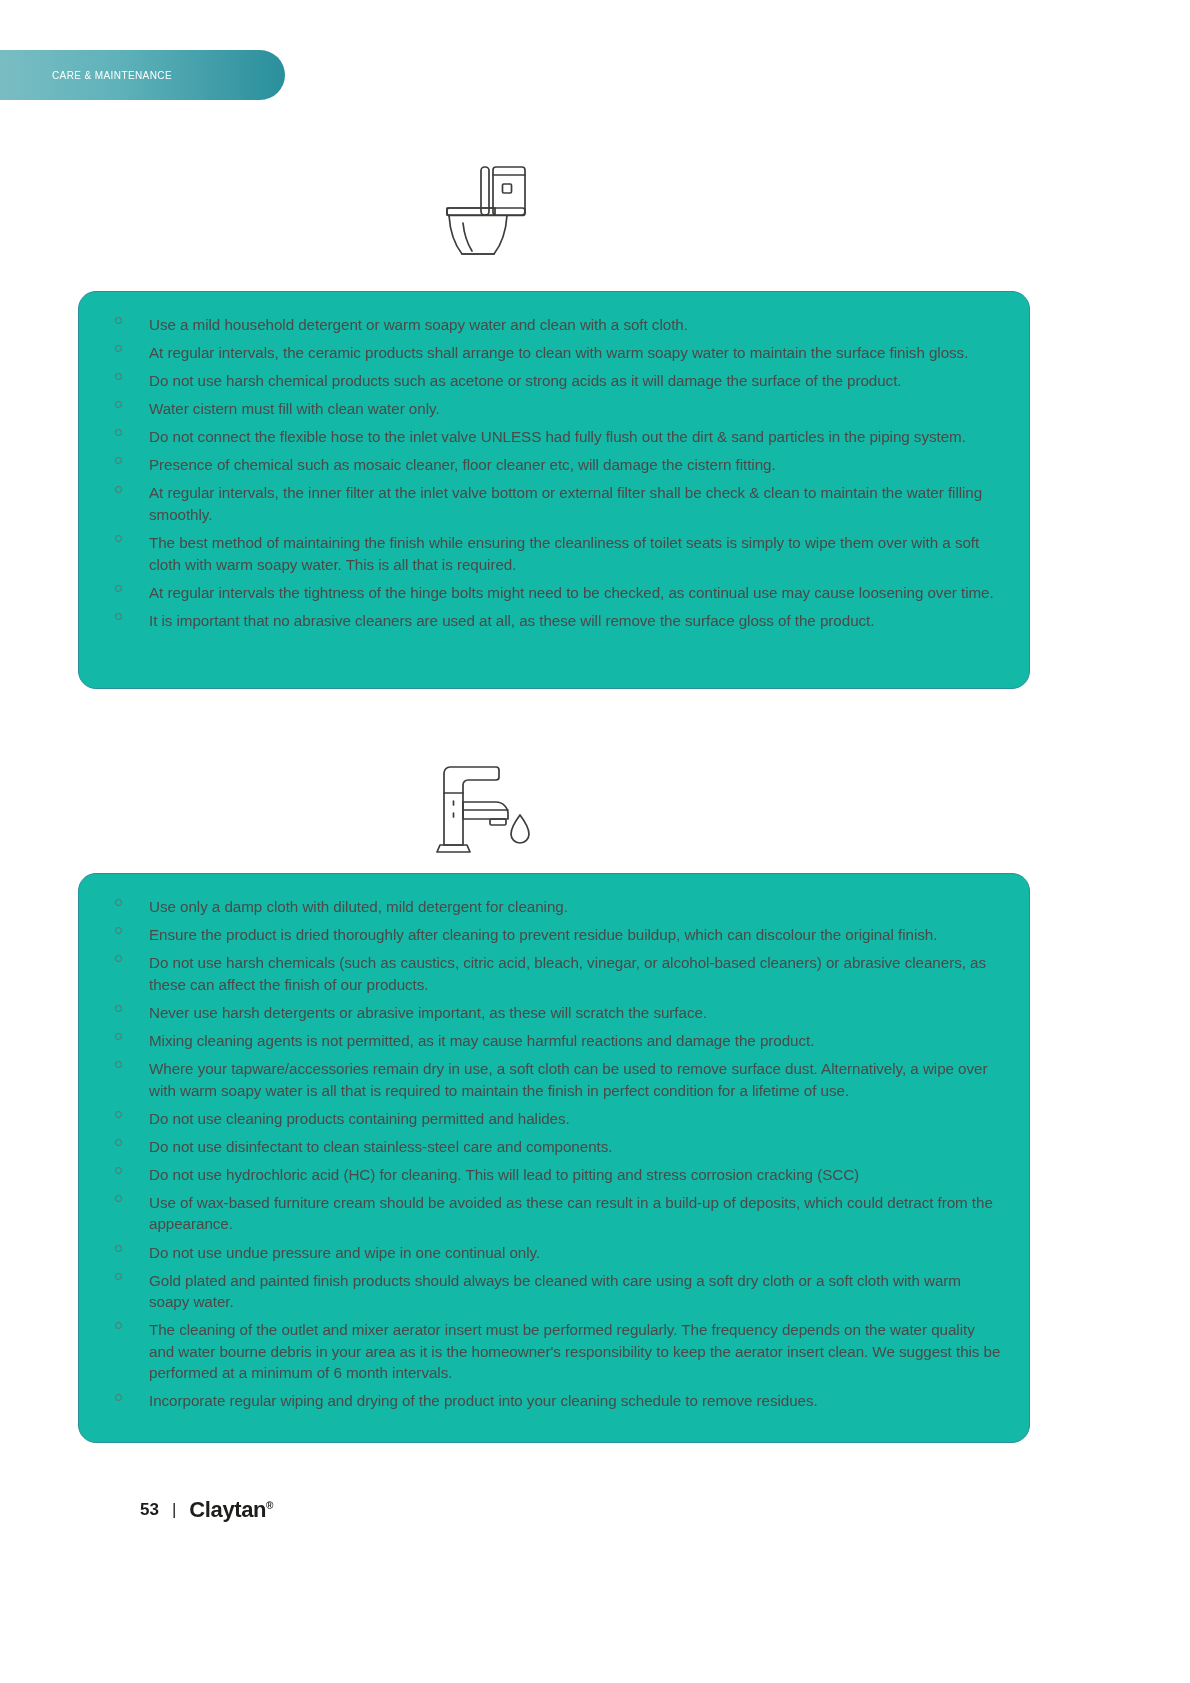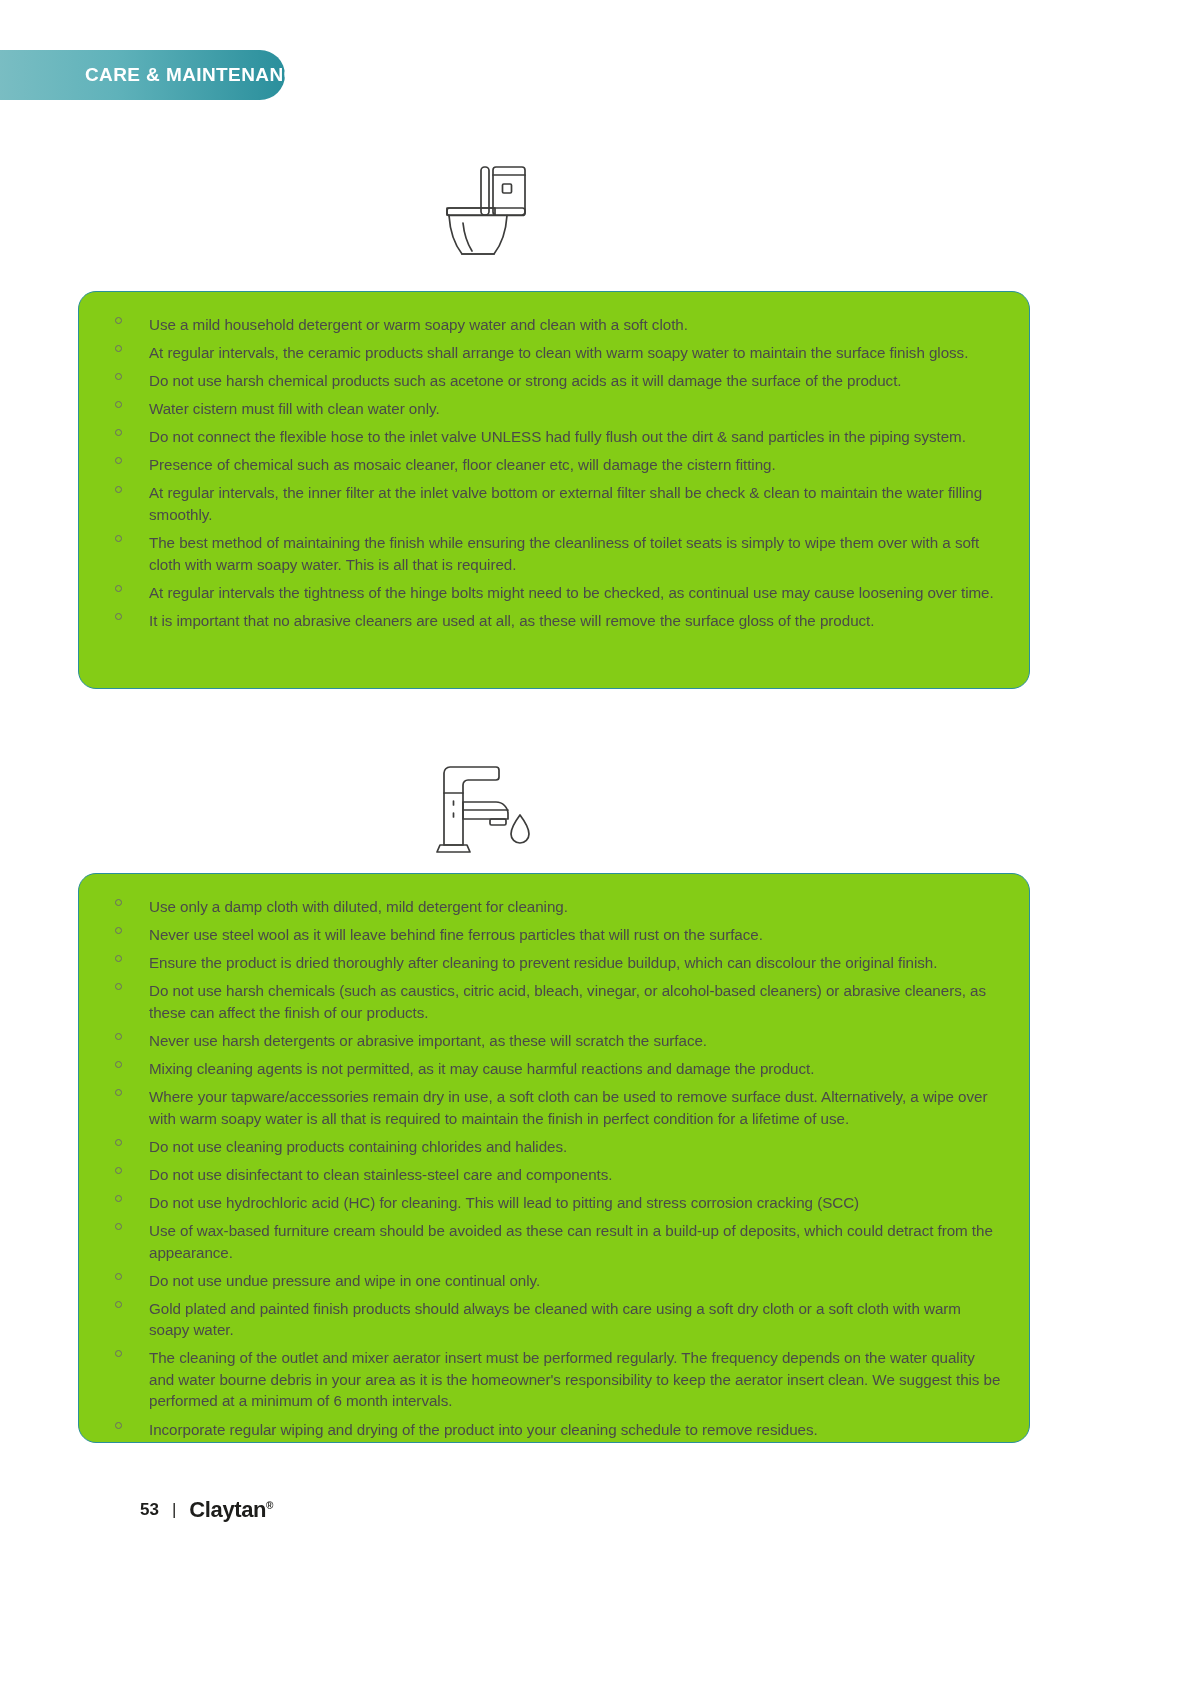--- a/index.html
+++ b/index.html
@@ -21,24 +21,24 @@
     top: 50px;
     height: 50px;
     width: 305px;
     border-radius: 0 26px 26px 0;
     background: linear-gradient(90deg, #7ebfc4 0%, #5fb2ba 45%, #2a8f9c 100%);
     display: flex;
     align-items: center;
   }
   .header-tab-label {
     color: #ffffff;
-    font-size: 19px;
-    font-weight: bold;
+    font-size: 10px;
+    font-weight: normal;
     letter-spacing: 0.4px;
-    margin-left: 105px;
+    margin-left: 72px;
     white-space: nowrap;
   }
 
   
   .section-head {
     display: flex;
     align-items: center;
     justify-content: flex-start;
     gap: 26px;
     position: absolute;
@@ -64,21 +64,21 @@
   #head-toilet { left: 388px; top: 152px; }
   #head-faucet { left: 395px; top: 748px; }
 
   
   .content-box {
     position: absolute;
     left: 78px;
     width: 952px;
     border: 1.6px solid #2a8f9c;
     border-radius: 18px;
-    background: #84cc16;
+    background: #14b8a6;
     padding: 22px 26px 22px 18px;
   }
   #box-toilet { top: 291px; height: 398px; }
   #box-faucet { top: 873px; height: 570px; }
 
   ul.bullets {
     list-style: none;
     margin: 0;
     padding: 0;
   }
@@ -251,45 +251,41 @@
 </div>
 
 <div class="content-box" id="box-faucet">
   <ul class="bullets">
     <li>
         <span class="bullet-mark"></span>
         <span class="bullet-text">Use only a damp cloth with diluted, mild detergent for cleaning.</span>
       </li>
     <li>
         <span class="bullet-mark"></span>
-        <span class="bullet-text">Never use steel wool as it will leave behind fine ferrous particles that will rust on the surface.</span>
-      </li>
-    <li>
-        <span class="bullet-mark"></span>
         <span class="bullet-text">Ensure the product is dried thoroughly after cleaning to prevent residue buildup, which can discolour the original finish.</span>
       </li>
     <li>
         <span class="bullet-mark"></span>
         <span class="bullet-text">Do not use harsh chemicals (such as caustics, citric acid, bleach, vinegar, or alcohol-based cleaners) or abrasive cleaners, as these can affect the finish of our products.</span>
       </li>
     <li>
         <span class="bullet-mark"></span>
         <span class="bullet-text">Never use harsh detergents or abrasive important, as these will scratch the surface.</span>
       </li>
     <li>
         <span class="bullet-mark"></span>
         <span class="bullet-text">Mixing cleaning agents is not permitted, as it may cause harmful reactions and damage the product.</span>
       </li>
     <li>
         <span class="bullet-mark"></span>
         <span class="bullet-text">Where your tapware/accessories remain dry in use, a soft cloth can be used to remove surface dust. Alternatively, a wipe over with warm soapy water is all that is required to maintain the finish in perfect condition for a lifetime of use.</span>
       </li>
     <li>
         <span class="bullet-mark"></span>
-        <span class="bullet-text">Do not use cleaning products containing chlorides and halides.</span>
+        <span class="bullet-text">Do not use cleaning products containing permitted and halides.</span>
       </li>
     <li>
         <span class="bullet-mark"></span>
         <span class="bullet-text">Do not use disinfectant to clean stainless-steel care and components.</span>
       </li>
     <li>
         <span class="bullet-mark"></span>
         <span class="bullet-text">Do not use hydrochloric acid (HC) for cleaning. This will lead to pitting and stress corrosion cracking (SCC)</span>
       </li>
     <li>

